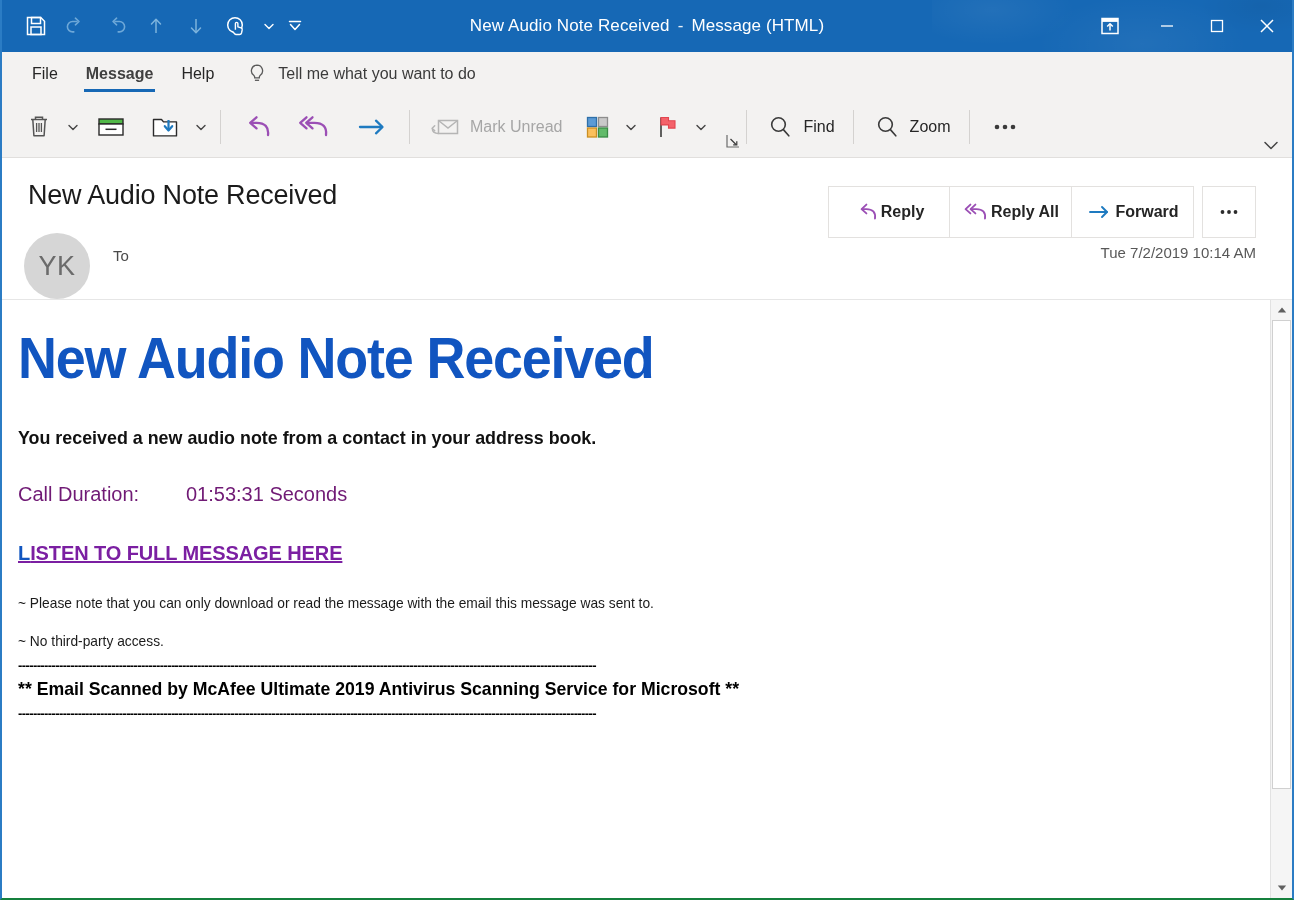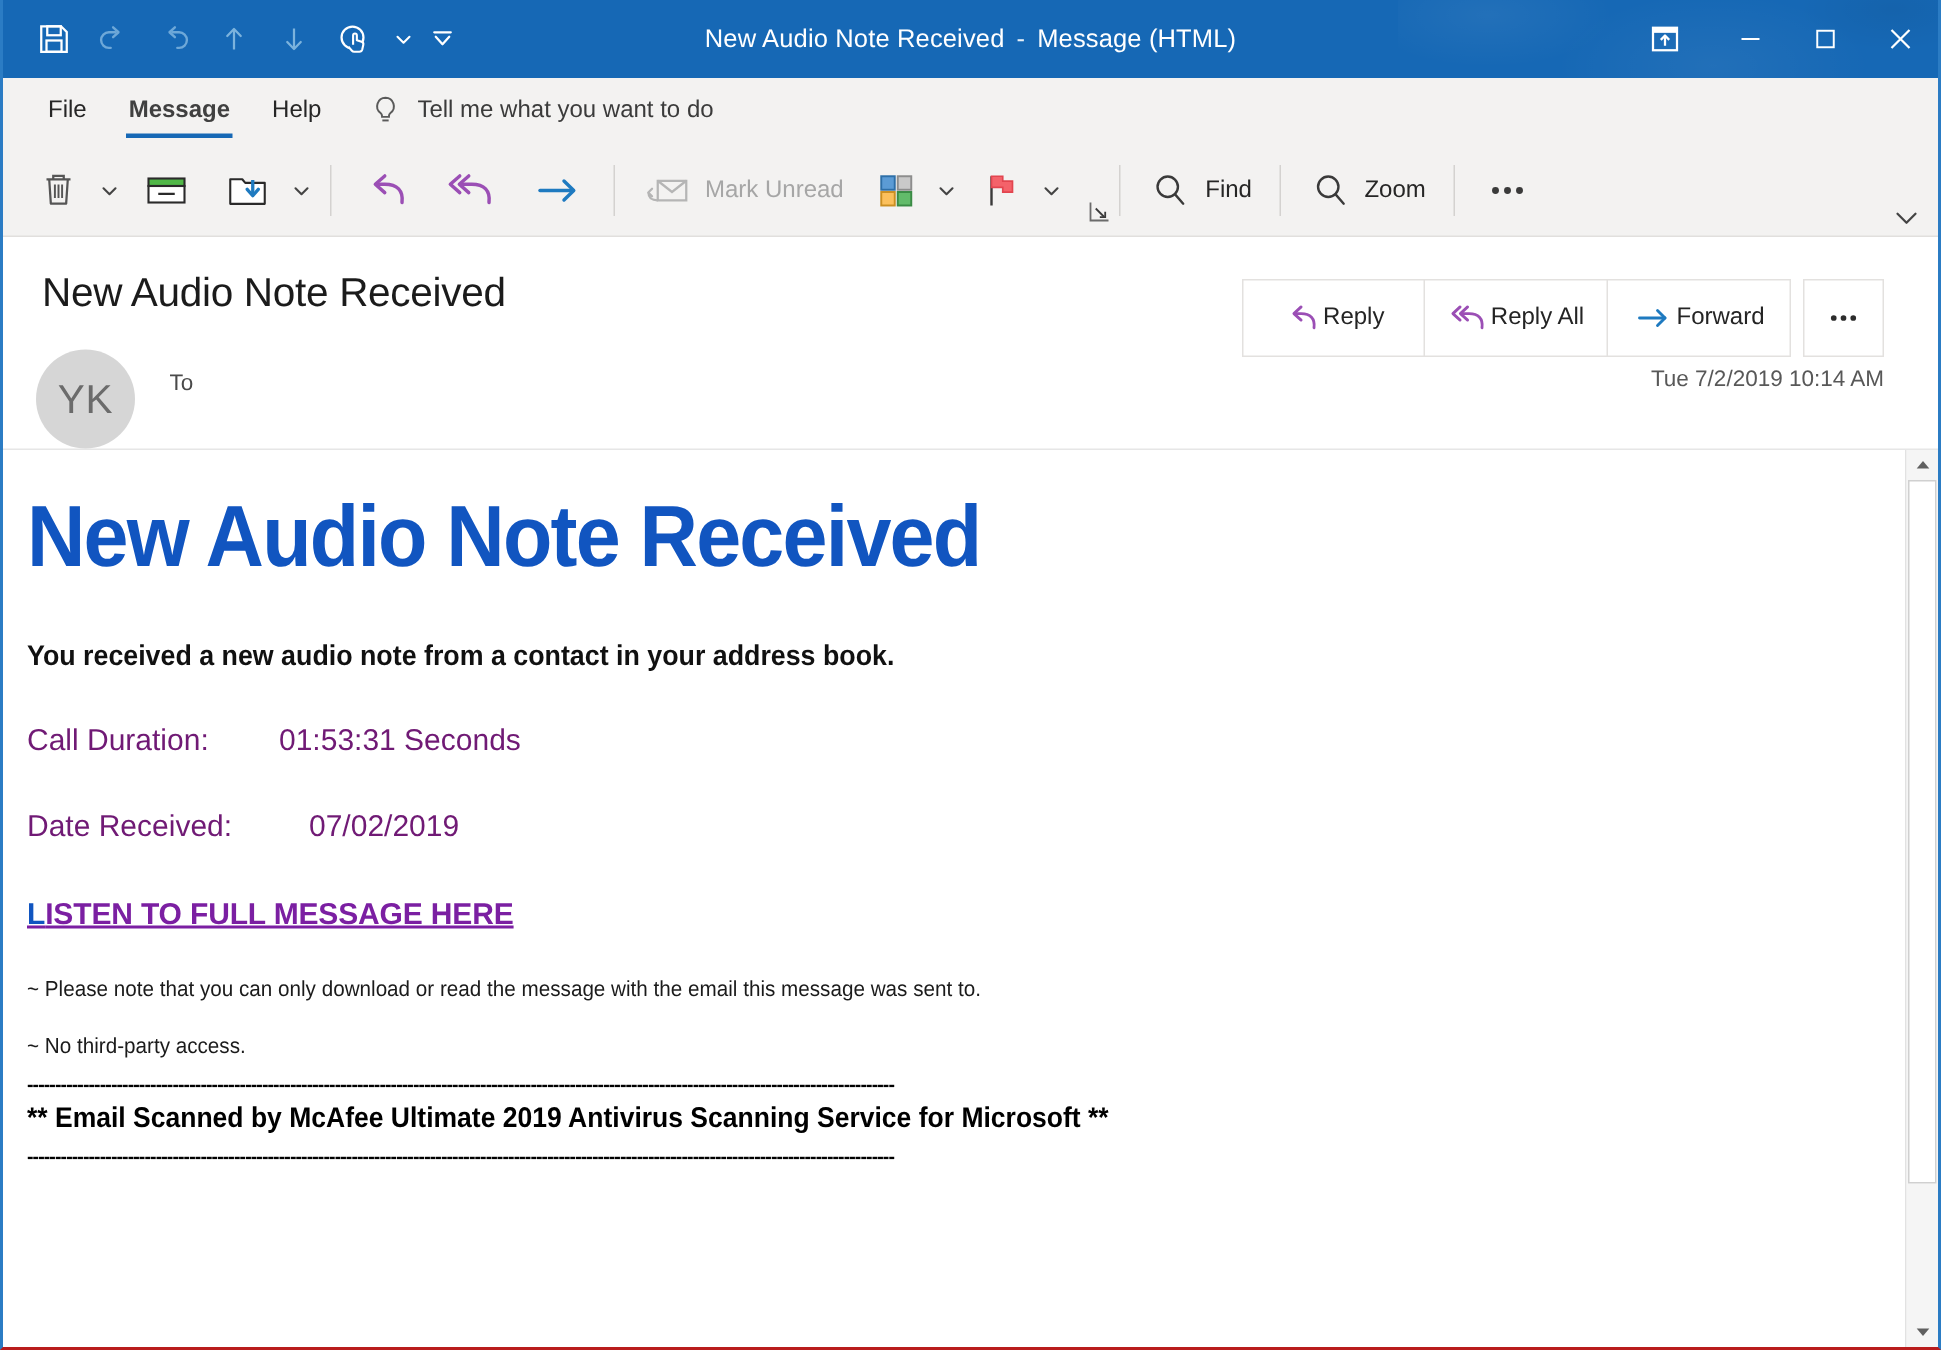--- a/index.html
+++ b/index.html
@@ -8,21 +8,21 @@
     font-family: "Liberation Sans", sans-serif;
     background: #ffffff;
     overflow: hidden;
   }
   .window {
     position: relative;
     width: 1294px; height: 900px;
     background: #ffffff;
     border-left: 2px solid #2b7cc4;
     border-right: 2px solid #2b7cc4;
-    border-bottom: 2px solid #b91c1c;
+    border-bottom: 2px solid #15803d;
     display: flex; flex-direction: column;
   }
 
   
   .titlebar {
     position: relative;
     height: 52px;
     background: #1668b5;
     flex: 0 0 52px;
     display: flex; align-items: center;
@@ -132,21 +132,21 @@
     background: #eaecef; margin: 0 1px; vertical-align: middle;
     position: relative; top: 2px;
   }
   .toline { font-size: 15px; color: #4a4a4a; margin-top: 7px; }
 
   .actions { position: absolute; right: 36px; top: 28px; display: flex; align-items: flex-start;}
   .abtn {
     height: 52px; min-width: 122px;
     border: 1px solid #e3e1df; background: #ffffff;
     display: flex; align-items: center; justify-content: center; gap: 1px;
-    font-size: 16px; color: #242424; cursor: default;
+    font-size: 16px; color: #242424; cursor: default; font-weight: bold;
   }
   .abtn + .abtn { border-left: 0; }
   .abtn.dots { min-width: 54px; margin-left: 8px; border-left: 1px solid #e3e1df; }
   .timestamp {
     position: absolute; right: 36px; top: 86px;
     font-size: 15px; color: #585858;
   }
 
   
   .bodywrap { flex: 1 1 auto; display: flex; min-height: 0; border-top: 1px solid #e6e6e6; }
@@ -502,23 +502,20 @@
 
     <div class="bodywrap">
       <div class="body">
         <div class="b-h1">New Audio Note Received</div>
         <div class="b-lead">You received a new audio note from a contact in your address book.</div>
 
         <div class="b-red dur">
           <span class="lbl">Call Duration:</span><span class="val">01:53:31 Seconds</span>
         </div>
 
-        <div class="b-red date">
-          <span class="lbl">Date Received:</span><span class="val">07/02/2019</span>
-        </div>
 
         <div class="b-link"><span class="first">L</span><span>ISTEN TO FULL MESSAGE HERE</span></div>
 
         <div class="b-note">~ Please note that you can only download or read the message with the email this message was sent to.</div>
         <div class="b-note second">~ No third-party access.</div>
 
         <div class="b-rule">-----------------------------------------------------------------------------------------------------------------------------------------------------------</div>
         <div class="b-scan">** Email Scanned by McAfee Ultimate 2019 Antivirus Scanning Service for Microsoft **</div>
         <div class="b-rule bottom">-----------------------------------------------------------------------------------------------------------------------------------------------------------</div>
       </div>

